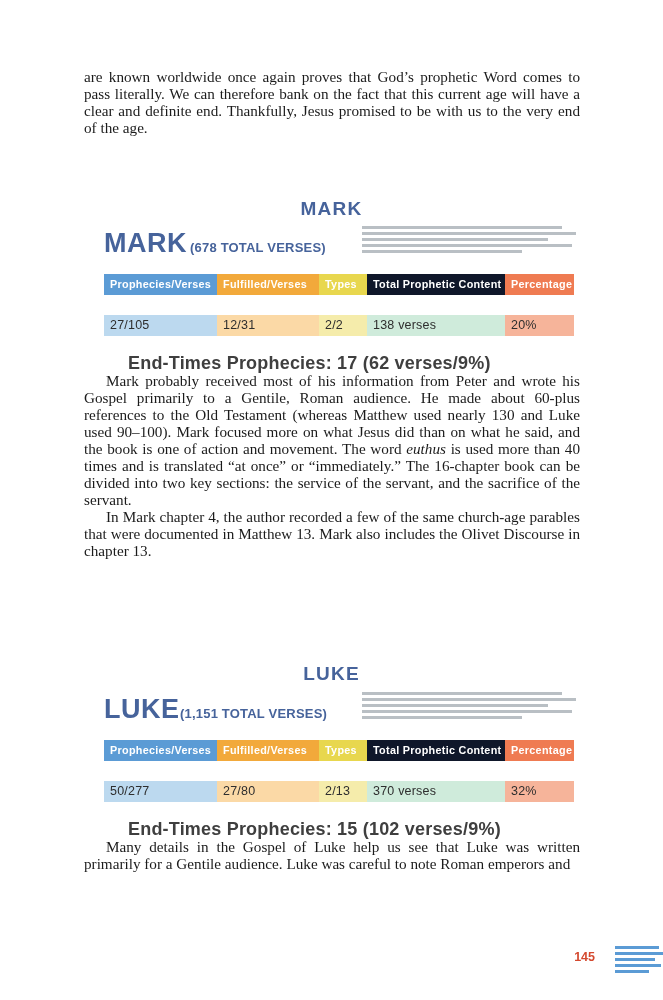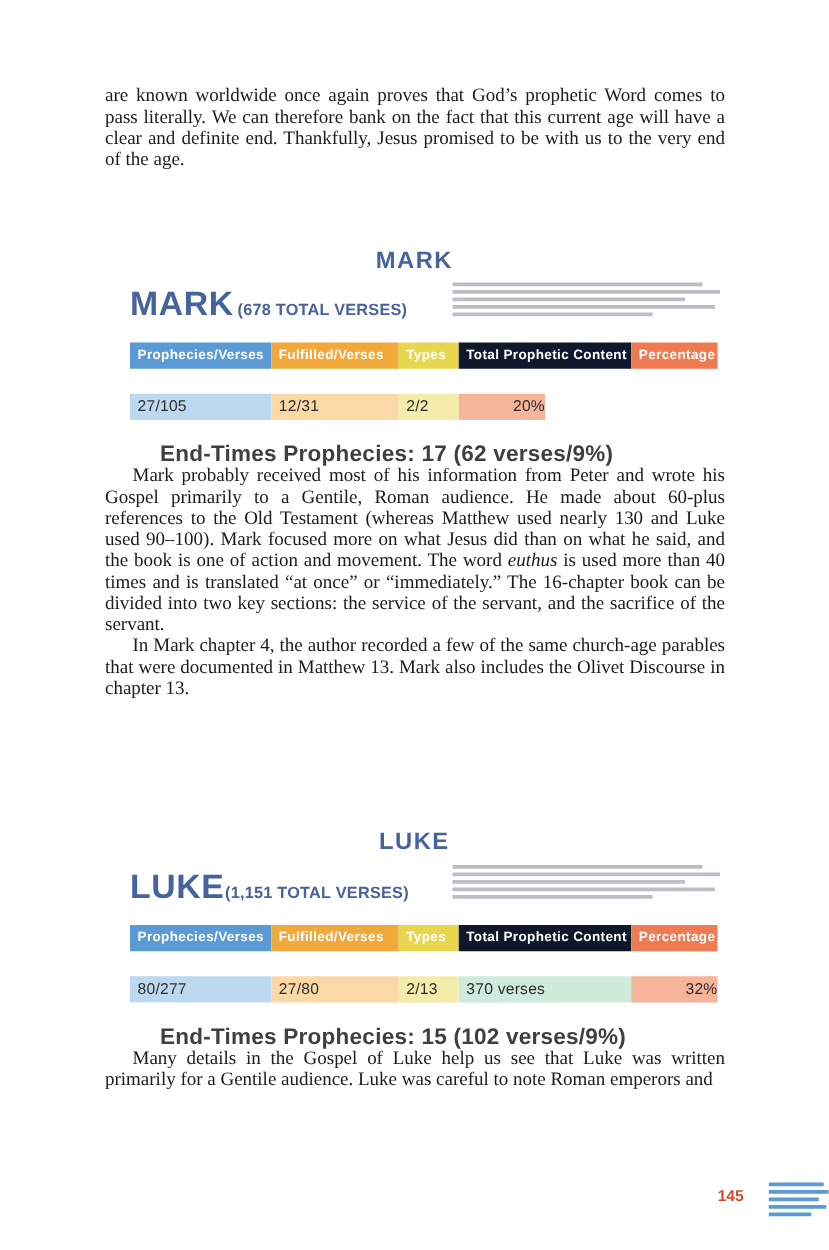--- a/index.html
+++ b/index.html
@@ -130,21 +130,21 @@
   .h1 { background: #5b9bd5; }
   .h2 { background: #f2a93b; }
   .h3 { background: #e8d74e; }
   .h4 { background: #0f172a; }
   .h5 { background: #ef7b52; }
   
   .v1 { background: #bcd9ef; }
   .v2 { background: #fbd9a6; }
   .v3 { background: #f5ecab; }
   .v4 { background: #cfebdb; }
-  .v5 { background: #f6b49a; text-align: right; }
+  .v5 { background: #f6b49a; }
 
   .endtimes {
     margin-top: 5px;
     margin-left: 24px;
     font-family: "Liberation Sans", sans-serif;
     font-weight: bold;
     font-size: 18px;
     letter-spacing: 0.2px;
     color: #3f3f3f;
   }
@@ -217,20 +217,21 @@
       <div class="cell hdr h1 c1">Prophecies/Verses</div>
       <div class="cell hdr h2 c2">Fulfilled/Verses</div>
       <div class="cell hdr h3 c3">Types</div>
       <div class="cell hdr h4 c4">Total Prophetic Content</div>
       <div class="cell hdr h5 c5">Percentage</div>
     </div>
     <div class="row">
       <div class="cell val v1 c1">27/105</div>
       <div class="cell val v2 c2">12/31</div>
       <div class="cell val v3 c3">2/2</div>
+      <div class="cell val v4 c4">138 verses</div>
       <div class="cell val v5 c5">20%</div>
     </div>
     <div class="endtimes">End-Times Prophecies: 17 (62 verses/9%)</div>
   </div>
 
   <div class="body-text" style="top:372px;">
     <p class="indent"><span>Mark probably received most of his information from Peter and wrote his Gospel primarily to a Gentile, Roman audience. He made about 60-plus references to the Old Testament (whereas Matthew used nearly 130 and Luke used 90–100). Mark focused more on what Jesus did than on what he said, and the book is one of action and movement. The word </span><span class="italicword">euthus</span><span> is used more than 40 times and is translated “at once” or “immediately.” The 16-chapter book can be divided into two key sections: the service of the servant, and the sacrifice of the servant.</span></p>
     <p class="indent">In Mark chapter 4, the author recorded a few of the same church-age parables that were documented in Matthew 13. Mark also includes the Olivet Discourse in chapter 13.</p>
   </div>
 
@@ -249,21 +250,21 @@
       </span>
     </div>
     <div class="row">
       <div class="cell hdr h1 c1">Prophecies/Verses</div>
       <div class="cell hdr h2 c2">Fulfilled/Verses</div>
       <div class="cell hdr h3 c3">Types</div>
       <div class="cell hdr h4 c4">Total Prophetic Content</div>
       <div class="cell hdr h5 c5">Percentage</div>
     </div>
     <div class="row">
-      <div class="cell val v1 c1">80/277</div>
+      <div class="cell val v1 c1">50/277</div>
       <div class="cell val v2 c2">27/80</div>
       <div class="cell val v3 c3">2/13</div>
       <div class="cell val v4 c4">370 verses</div>
       <div class="cell val v5 c5">32%</div>
     </div>
     <div class="endtimes">End-Times Prophecies: 15 (102 verses/9%)</div>
   </div>
 
   <div class="body-text" style="top:838px;">
     <p class="indent">Many details in the Gospel of Luke help us see that Luke was written primarily for a Gentile audience. Luke was careful to note Roman emperors and</p>

